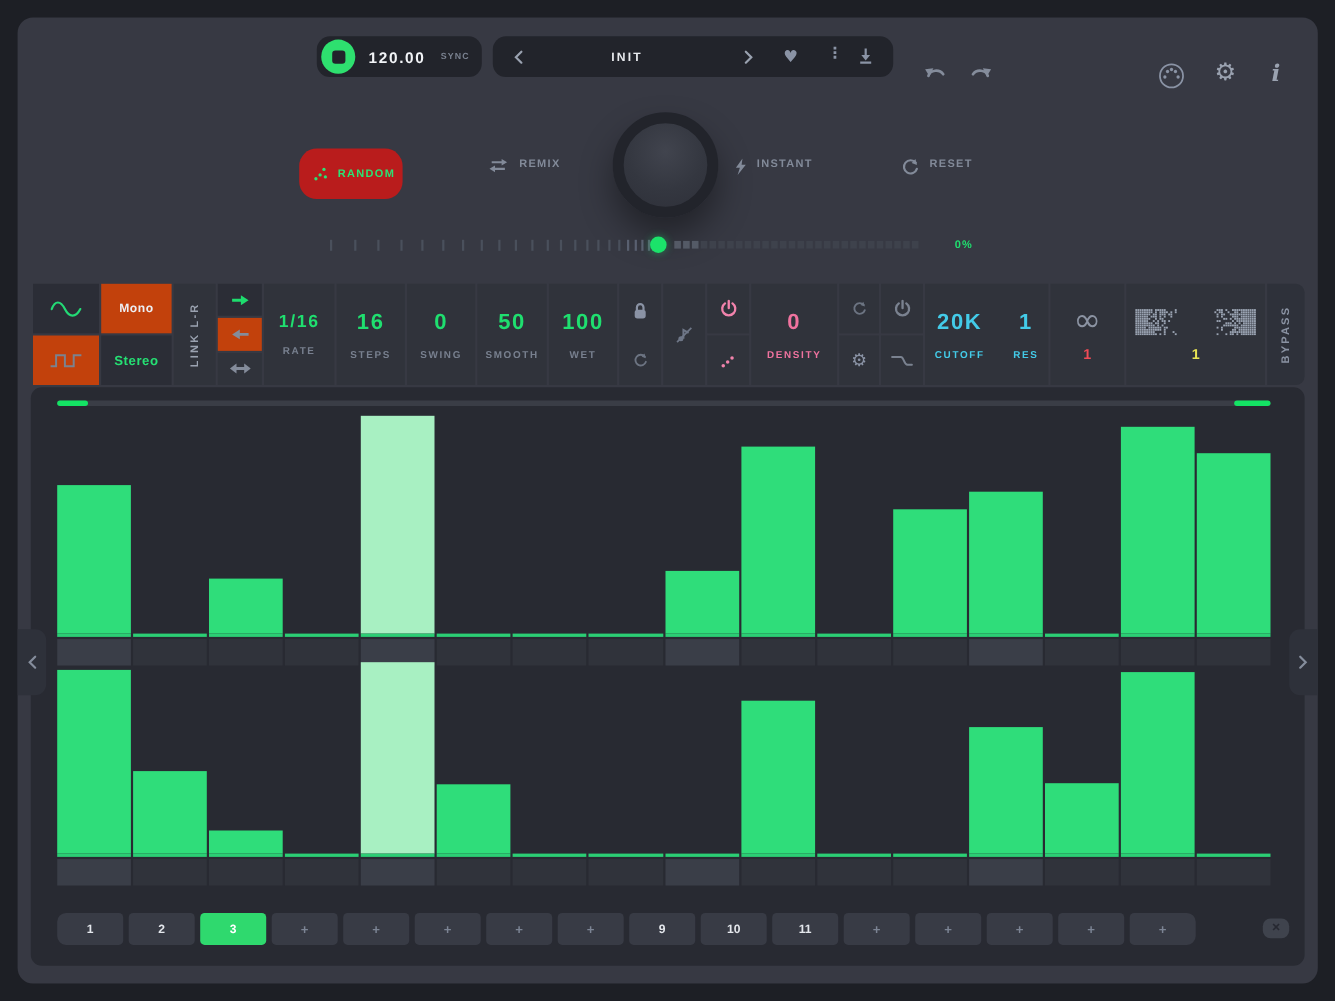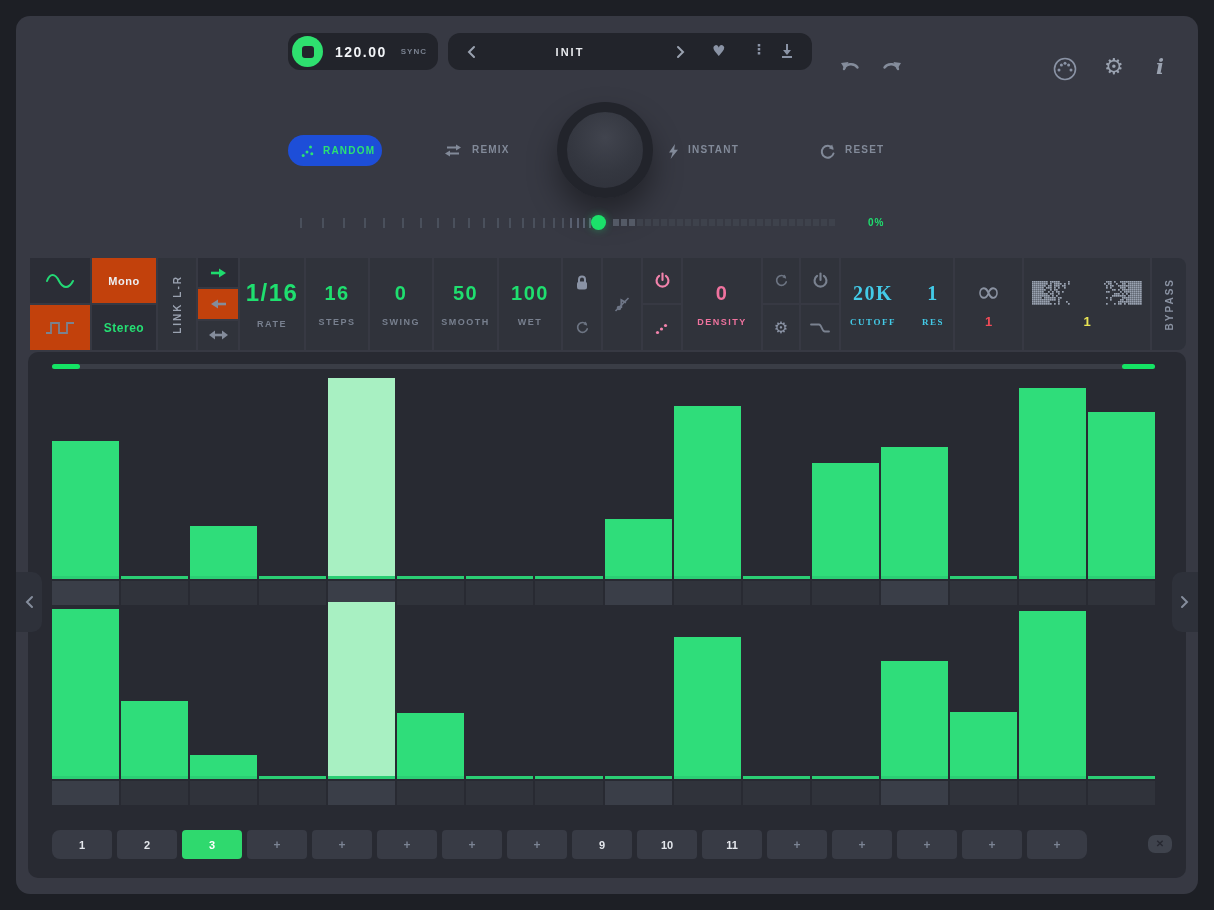--- a/index.html
+++ b/index.html
@@ -28,22 +28,22 @@
   .heart { left:264px; top:9px; font-size:15px; }
   .kebab { left:304px; top:8px; font-size:14px; font-weight:bold; letter-spacing:0; }
   .dl { left:332px; top:10px; }
   .undo { left:824px; top:42px; } .redo { left:866px; top:42px; }
   .midi { left:1036px; top:40px; }
   .gearTop { left:1088px; top:38px; font-size:22px; color:#9aa2b0; }
   .info { left:1140px; top:38px; font-family:"DejaVu Serif", serif; font-style:italic;
           font-weight:bold; font-size:21px; color:#9aa2b0; }
 
   
-  .random-pill { position:absolute; left:272px; top:119px; width:94px; height:31px;
-    background:#1d4ed8; border-radius:16px; display:flex; align-items:center; gap:7px;
+  .random-pill { position:absolute; left:256px; top:119px; width:94px; height:46px;
+    background:#b91c1c; border-radius:16px; display:flex; align-items:center; gap:7px;
     padding-left:13px; cursor:pointer; }
   .random-pill span { color:#2be274; font-size:10px; font-weight:bold; letter-spacing:1.2px; }
   .txt-btn { position:absolute; display:flex; align-items:flex-start; gap:9px; cursor:pointer; }
   .txt-btn span { color:#828a99; font-size:10px; font-weight:bold; letter-spacing:1.2px; }
   .remix { left:427px; top:128px; } .instant { left:652px; top:128px; } .reset { left:804px; top:128px; }
   .knob { position:absolute; left:541px; top:86px; width:96px; height:96px; border-radius:50%;
     border:10px solid #22242b;
     background:radial-gradient(circle at 50% 34%, #41444e 0%, #343740 55%, #2e3039 100%);
     box-shadow:0 16px 30px rgba(0,0,0,.38); cursor:pointer; }
 
@@ -66,21 +66,21 @@
   .split { padding:0; gap:2px; background:transparent; }
   .sub { width:100%; flex:1; display:flex; align-items:center; justify-content:center;
          background:#30333b; cursor:pointer; }
   .sub.darksel { background:#2b2d36; }
   .sub.lite { background:#c2410c; }
   .vtext { writing-mode:vertical-rl; transform:rotate(180deg); color:#9aa2b0;
            font-size:10px; font-weight:bold; letter-spacing:2px; }
   .val { font-size:20px; font-weight:bold; letter-spacing:1.5px; color:#1fdf6f; }
   .lab { font-size:9px; font-weight:bold; letter-spacing:1.5px; color:#78808f; margin-top:12px; }
   .pinktxt { color:#f0739f !important; }
-  .cyantxt { color:#43cbe8 !important;font-family:Liberation Serif, serif; }
+  .cyantxt { color:#43cbe8 !important; }
   .monolab { color:#eceef2; font-size:11px; font-weight:bold; letter-spacing:.5px; }
   .stereolab { color:#25df73; font-size:12px; font-weight:bold; letter-spacing:.5px; }
   .fgroup { display:flex; gap:26px; align-items:center; }
   .fitem { display:flex; flex-direction:column; align-items:center; }
   .inf-glyph { font-size:30px; color:#8b93a2; line-height:26px; }
   .small-num { font-size:13px; font-weight:bold; margin-top:9px; }
   .noise-row { display:flex; gap:6px; margin-top:2px; }
   .bypass-tab { width:34px; height:92px; background:#2e313a; border-radius:0 8px 8px 0;
     display:flex; align-items:center; justify-content:center; cursor:pointer; }
 
@@ -308,21 +308,21 @@
       <div class="sub">
         <svg width="19" height="10" viewBox="0 0 19 10">
           <path d="M4 5 H15" stroke="#848c9b" stroke-width="2.6"></path>
           <polygon points="6,0.5 0,5 6,9.5" fill="#848c9b"></polygon>
             <polygon points="13,0.5 19,5 13,9.5" fill="#848c9b"></polygon>
           </svg>
         </div>
     </div>
 
     <div class="cell" style="width:64px;">
-      <span class="val" style="font-size:24px;">1/16</span>
+      <span class="val" style="font-size:16px;">1/16</span>
       <span class="lab">RATE</span>
     </div>
     <div class="cell" style="width:62px;">
       <span class="val">16</span>
       <span class="lab">STEPS</span>
     </div>
     <div class="cell" style="width:62px;">
       <span class="val">0</span>
       <span class="lab">SWING</span>
     </div>

